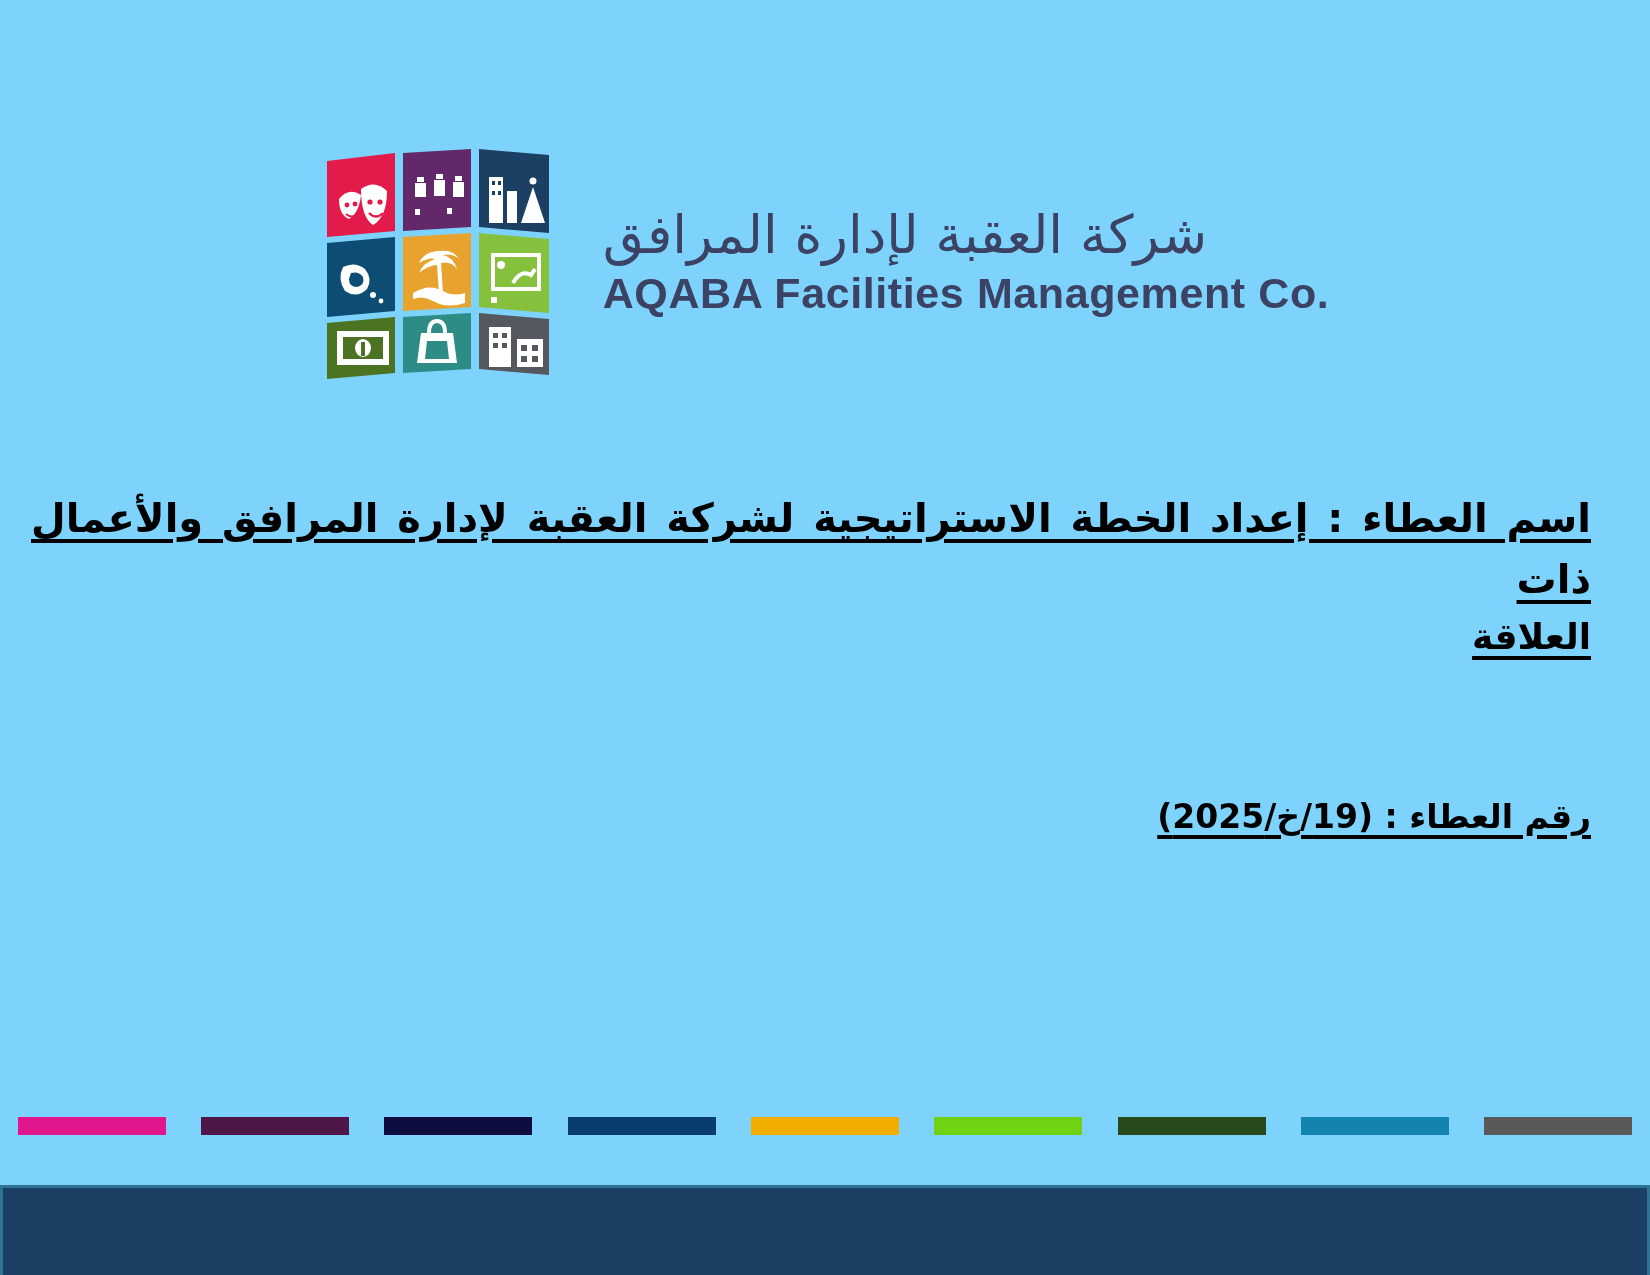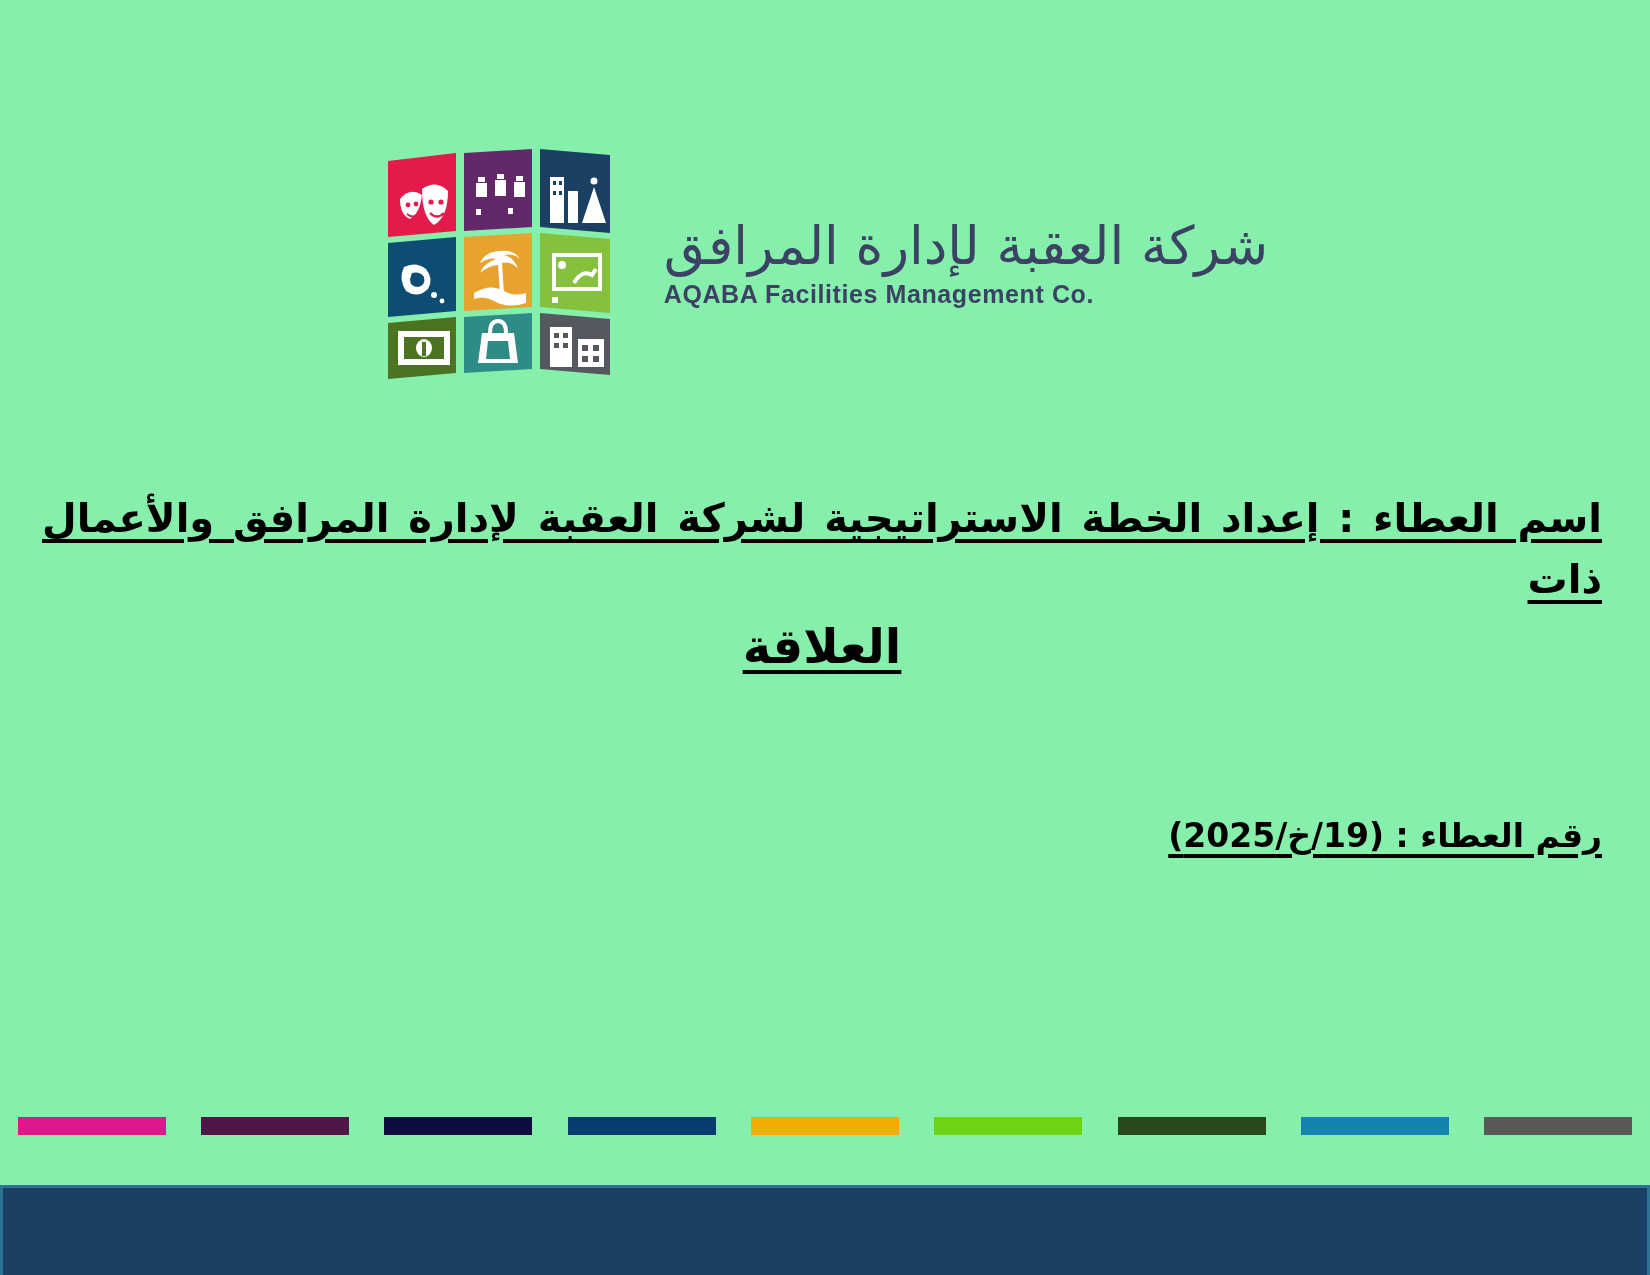--- a/index.html
+++ b/index.html
@@ -10,21 +10,21 @@
     height: 1275px;
     background: #ffffff;
     font-family: "Liberation Sans", "DejaVu Sans", sans-serif;
     overflow: hidden;
   }
 
   .slide {
     position: relative;
     width: 1650px;
     height: 1275px;
-    background: #86efac;
+    background: #7dd3fc;
   }
 
   
   .logo-block {
     position: absolute;
     top: 138px;
     left: 0;
     width: 1650px;
     height: 250px;
     display: flex;
@@ -57,33 +57,33 @@
     line-height: 1.18;
     font-weight: 400;
     color: #3c4264;
     letter-spacing: 0.5px;
     white-space: nowrap;
   }
 
   .logo-en {
     direction: ltr;
     font-family: "Liberation Sans", "DejaVu Sans", sans-serif;
-    font-size: 25px;
+    font-size: 43px;
     line-height: 1.3;
     font-weight: 700;
     color: #3c4264;
     letter-spacing: 0.6px;
     white-space: nowrap;
   }
 
   
   .body-text {
     position: absolute;
     top: 488px;
-    left: 42px;
+    left: 31px;
     width: 1560px;
     direction: rtl;
     text-align: right;
   }
 
   .line {
     font-family: "DejaVu Sans", "Liberation Sans", sans-serif;
     font-weight: 700;
     color: #000000;
     font-size: 40px;
@@ -103,21 +103,21 @@
   .spacer-b { height: 118px; }
 
   .line-number,
   .line-subject {
     display: block;
     text-align: right;
     white-space: nowrap;
   }
 
   .line-number { font-size: 33px; }
-  .line-subject { font-size: 48px; text-align: center; }
+  .line-subject { font-size: 36px; }
 
   
   .color-strip {
     position: absolute;
     left: 0;
     top: 1117px;
     width: 1650px;
     height: 18px;
     display: flex;
     align-items: stretch;

